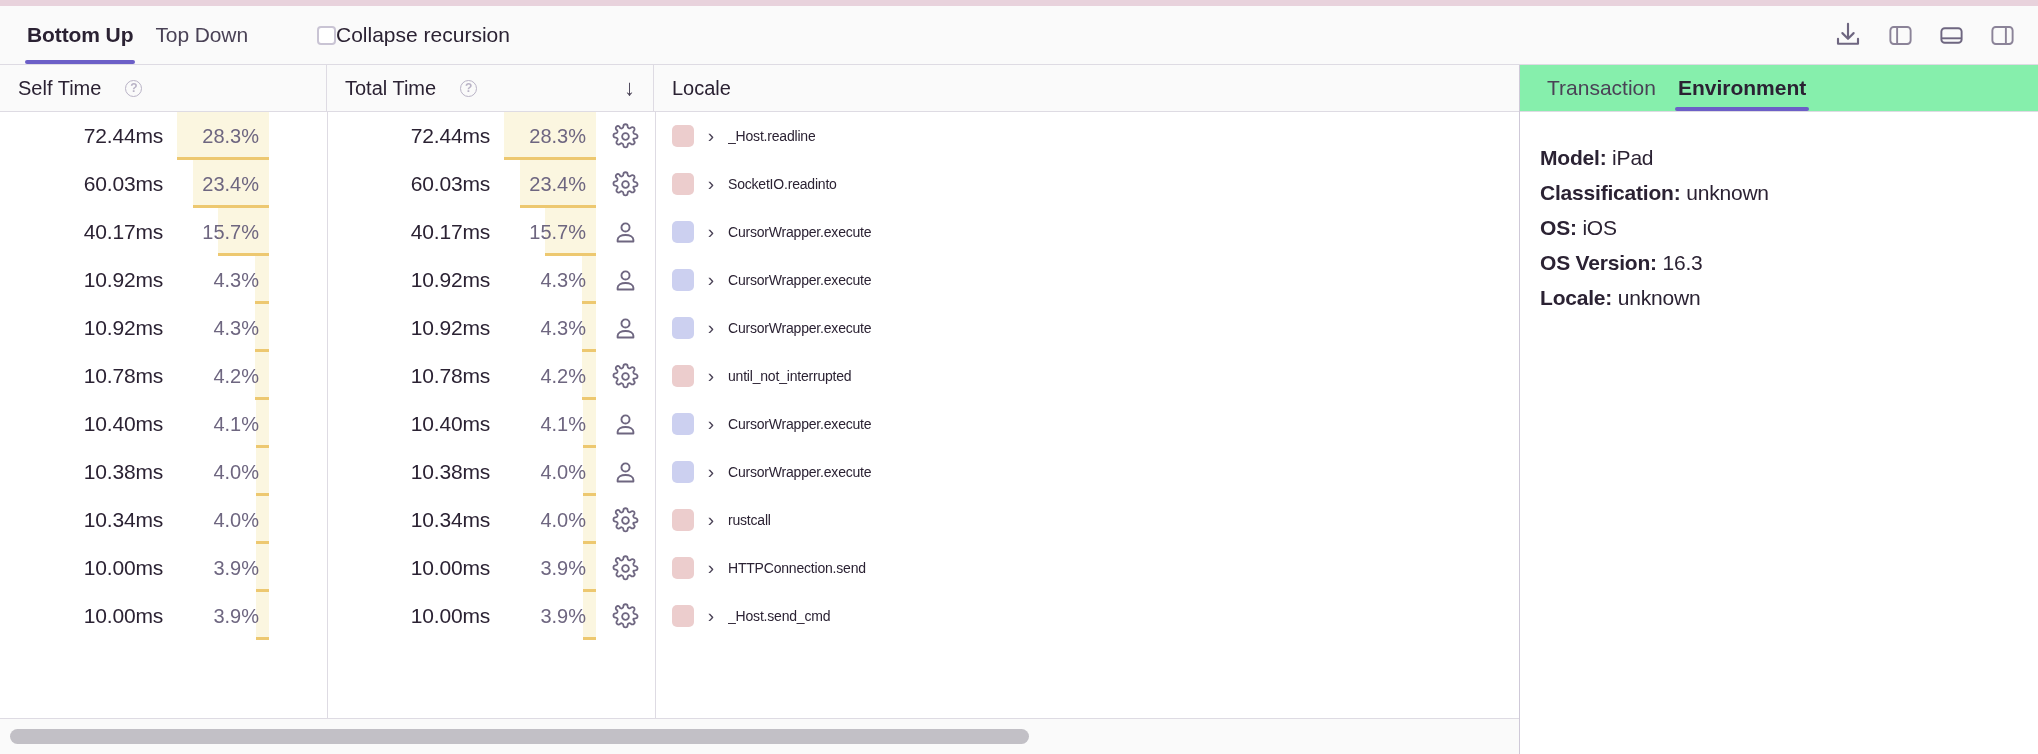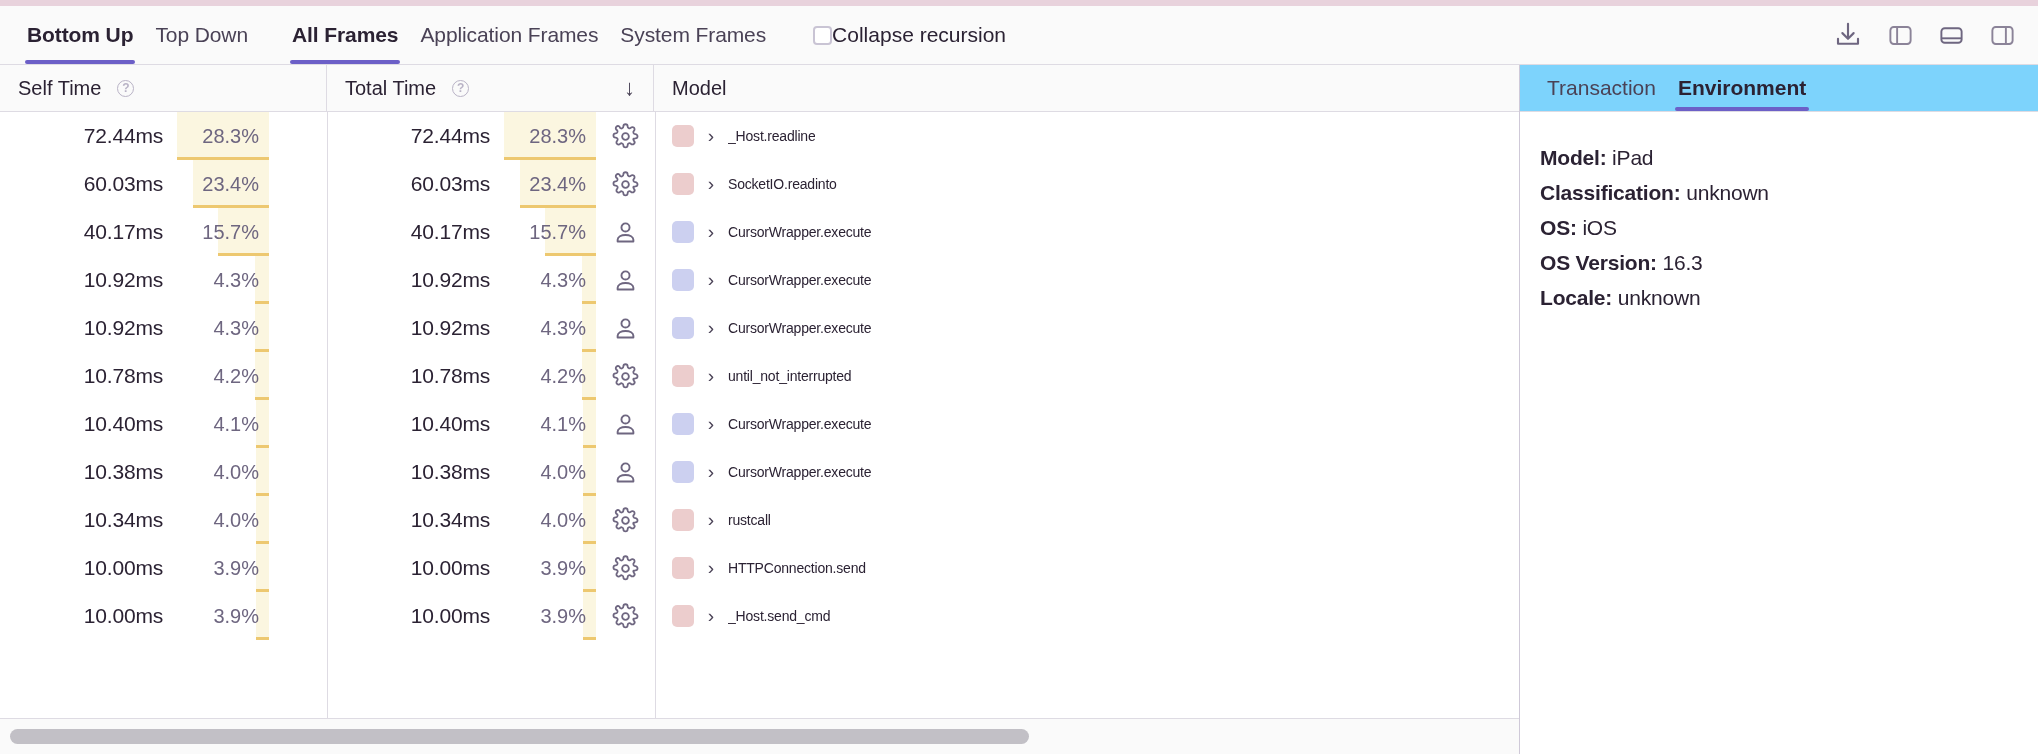--- a/index.html
+++ b/index.html
@@ -69,21 +69,21 @@
     border-bottom: 1px solid #dedbe3;
     display: flex; align-items: stretch;
   }
   .th {
     display: flex; align-items: center;
     font-size: 20px; color: #2b2233;
     border-right: 1px solid #dedbe3;
     padding: 0 18px; cursor: pointer; position: relative;
     white-space: nowrap;
   }
-  .th .lbl { display: flex; align-items: center; gap: 16px; }
+  .th .lbl { display: flex; align-items: center; gap: 24px; }
   .th .sortarrow { margin-left: auto; font-size: 22px; color: #4a4256; line-height: 1; }
   .qmark {
     width: 17px; height: 17px; border: 1.6px solid #b9b3c6; border-radius: 50%;
     color: #b9b3c6; font-size: 12px; line-height: 14px; text-align: center;
     font-weight: 700; display: inline-block; flex: 0 0 17px;
   }
   .col-self  { flex: 0 0 327px; }
   .col-total { flex: 0 0 327px; }
   .col-frame { flex: 1 1 auto; border-right: none; }
 
@@ -137,21 +137,21 @@
     border-top: 1px solid #dedbe3;
     display: flex; align-items: center; padding: 0 10px;
   }
   .hthumb { height: 15px; border-radius: 8px; background: #c2c0c6; width: 68%; }
 
   
   .detailpane {
     flex: 0 0 518px; display: flex; flex-direction: column; background: #fff;
   }
   .dtabs {
-    flex: 0 0 47px; height: 47px; background: #7dd3fc;
+    flex: 0 0 47px; height: 47px; background: #86efac;
     border-bottom: 1px solid #dedbe3;
     display: flex; align-items: stretch; padding-left: 16px;
   }
   .dtab {
     position: relative; display: flex; align-items: center; padding: 0 11px;
     font-size: 21px; color: #4a4256; cursor: pointer; white-space: nowrap;
   }
   .dtab.active { font-weight: 700; color: #2b2233; }
   .dtab.active::after {
     content: ""; position: absolute; left: 8px; right: 8px; bottom: 0;
@@ -173,31 +173,20 @@
 
     <div class="tabgroup" id="view-tabs">
         <div class="ttab active">
           <span>Bottom Up</span>
         </div>
         <div class="ttab">
           <span>Top Down</span>
         </div>
       </div>
     <div class="tabgap"></div>
-    <div class="tabgroup" id="frame-tabs">
-        <div class="ttab active">
-          <span>All Frames</span>
-        </div>
-        <div class="ttab">
-          <span>Application Frames</span>
-        </div>
-        <div class="ttab">
-          <span>System Frames</span>
-        </div>
-      </div>
 
     <div class="chkwrap">
       <span class="chkbox"></span>
       <span>Collapse recursion</span>
     </div>
 
     <div class="toolbar-right">
       <span class="ticon">
         <svg width="30" height="30" viewBox="0 0 24 24" fill="none" stroke="#6e6680" stroke-width="1.7" stroke-linecap="round" stroke-linejoin="round">
           <path d="M12 3v11"></path>
@@ -239,21 +228,21 @@
         </div>
         <div class="th col-total">
           <span class="lbl">
             <span>Total Time</span>
             <span class="qmark">?</span>
           </span>
           <span class="sortarrow">↓</span>
         </div>
         <div class="th col-frame">
           <span class="lbl">
-            <span>Model</span>
+            <span>Locale</span>
           </span>
         </div>
       </div>
 
       <div class="trows">
         <div class="colrules">
           <div class="colrule" style="left:327px"></div>
           <div class="colrule" style="left:655px"></div>
         </div>
         <div id="rows">

